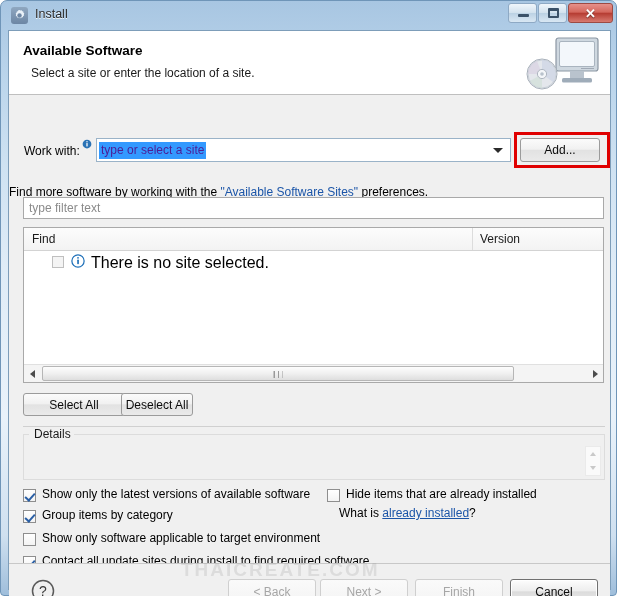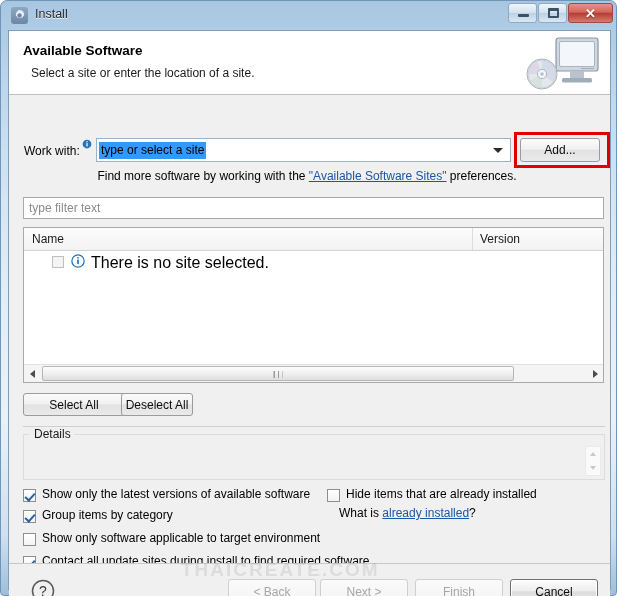--- a/index.html
+++ b/index.html
@@ -176,21 +176,21 @@
     width: 415px; height: 24px;
     box-sizing: border-box;
     background: #ffffff;
     border: 1px solid #9ab3c8;
   }
   .combo-val {
     position: absolute;
     left: 2px; top: 3px;
     padding: 1px 2px;
     background: #3399ff;
-    color: #000000;
+    color: #4c1d95;
     font-size: 12px;
     line-height: 15px;
     white-space: nowrap;
   }
   .combo-arrow {
     position: absolute;
     right: 7px; top: 9px;
     width: 0; height: 0;
     border-left: 5px solid transparent;
     border-right: 5px solid transparent;
@@ -226,23 +226,23 @@
   .red-annot {
     position: absolute;
     left: 505px; top: -6px;
     width: 96px; height: 36px;
     box-sizing: border-box;
     border: 3px solid #e00000;
   }
 
   .findmore {
     position: absolute;
-    left: 0; top: 74px;
+    left: 0; top: 90px;
     width: 596px;
-    text-align: center;
+    text-align: left;
     font-size: 12px;
   }
   a.link {
     color: #1b55a8;
     text-decoration: underline;
   }
 
   .filterbox {
     position: absolute;
     left: 14px; top: 102px;
@@ -565,21 +565,21 @@
       <div class="findmore">
         <span>Find more software by working with the </span><a href="#" class="link">"Available Software Sites"</a><span> preferences.</span>
       </div>
 
       <div class="filterbox">
         <span>type filter text</span>
       </div>
 
       <div class="table">
         <div class="thead">
-          <span class="th th-name">Name</span>
+          <span class="th th-name">Find</span>
           <span class="th-sep"></span>
           <span class="th th-version">Version</span>
         </div>
         <div class="trow">
           <span class="cb-disabled"></span>
           <span class="info-circ">
             <svg width="14" height="14" viewBox="0 0 16 16" aria-hidden="true">
               <circle cx="8" cy="8" r="7" fill="#ffffff" stroke="#1d6fb8" stroke-width="1.4"></circle>
               <circle cx="8" cy="4.3" r="1" fill="#1d6fb8"></circle>
               <rect x="7.1" y="6.3" width="1.9" height="5.4" rx="0.8" fill="#1d6fb8"></rect>

